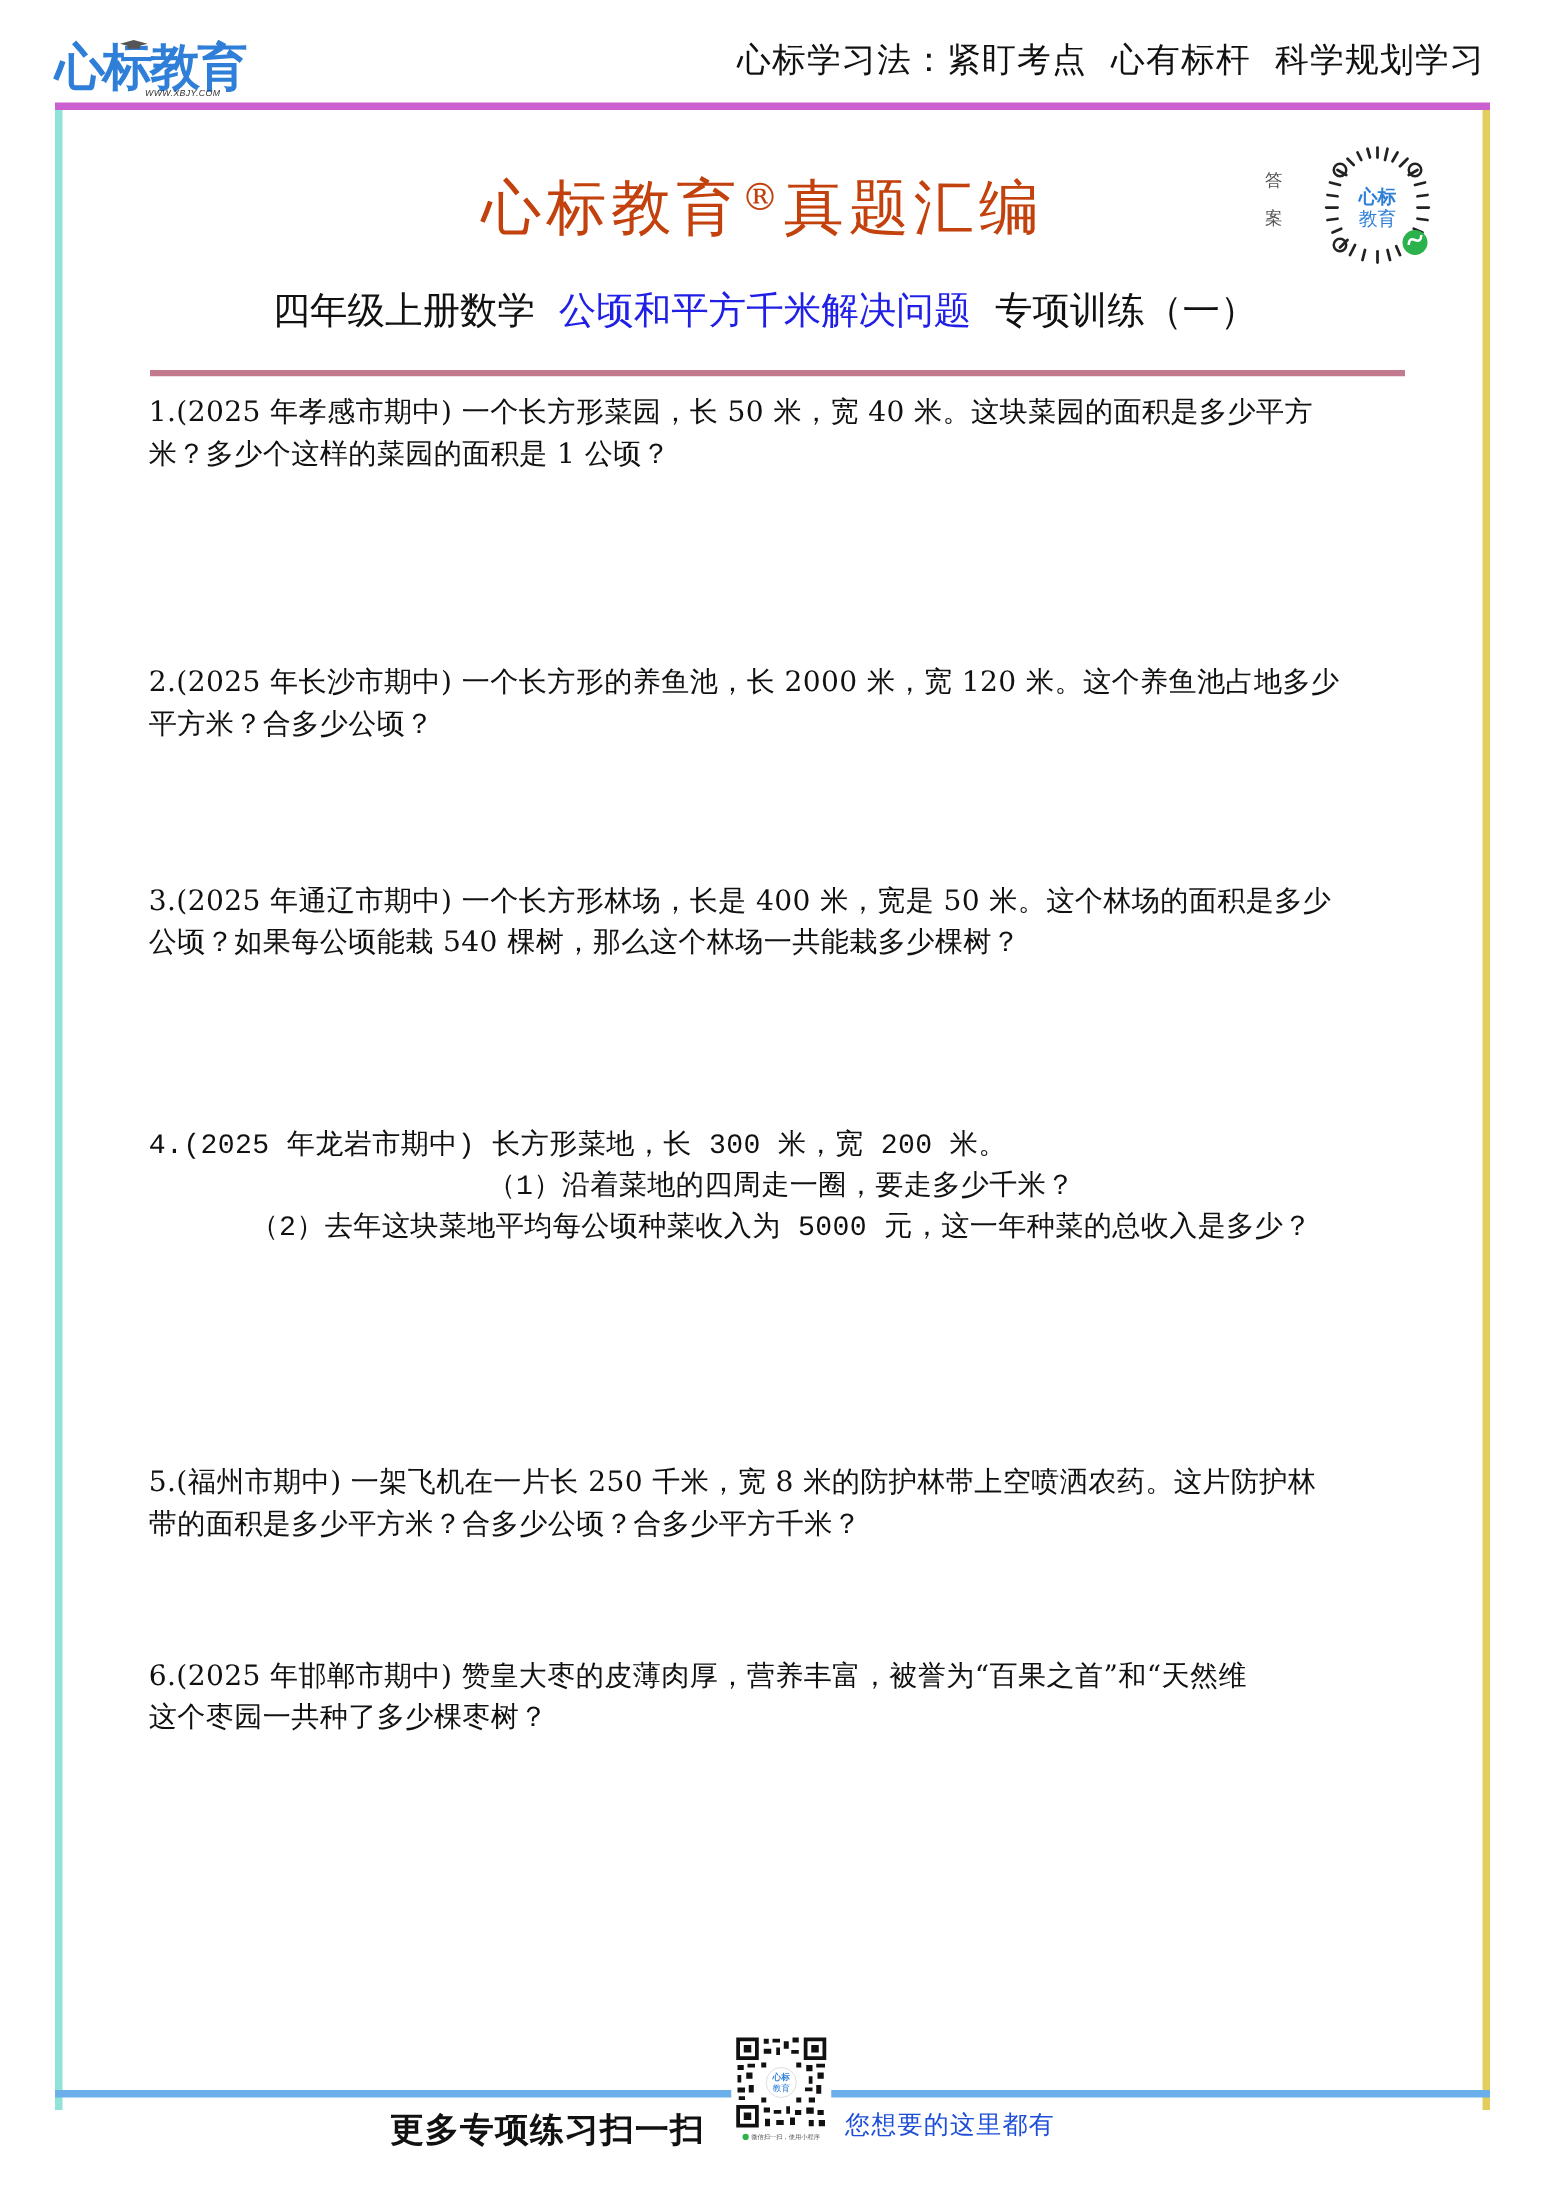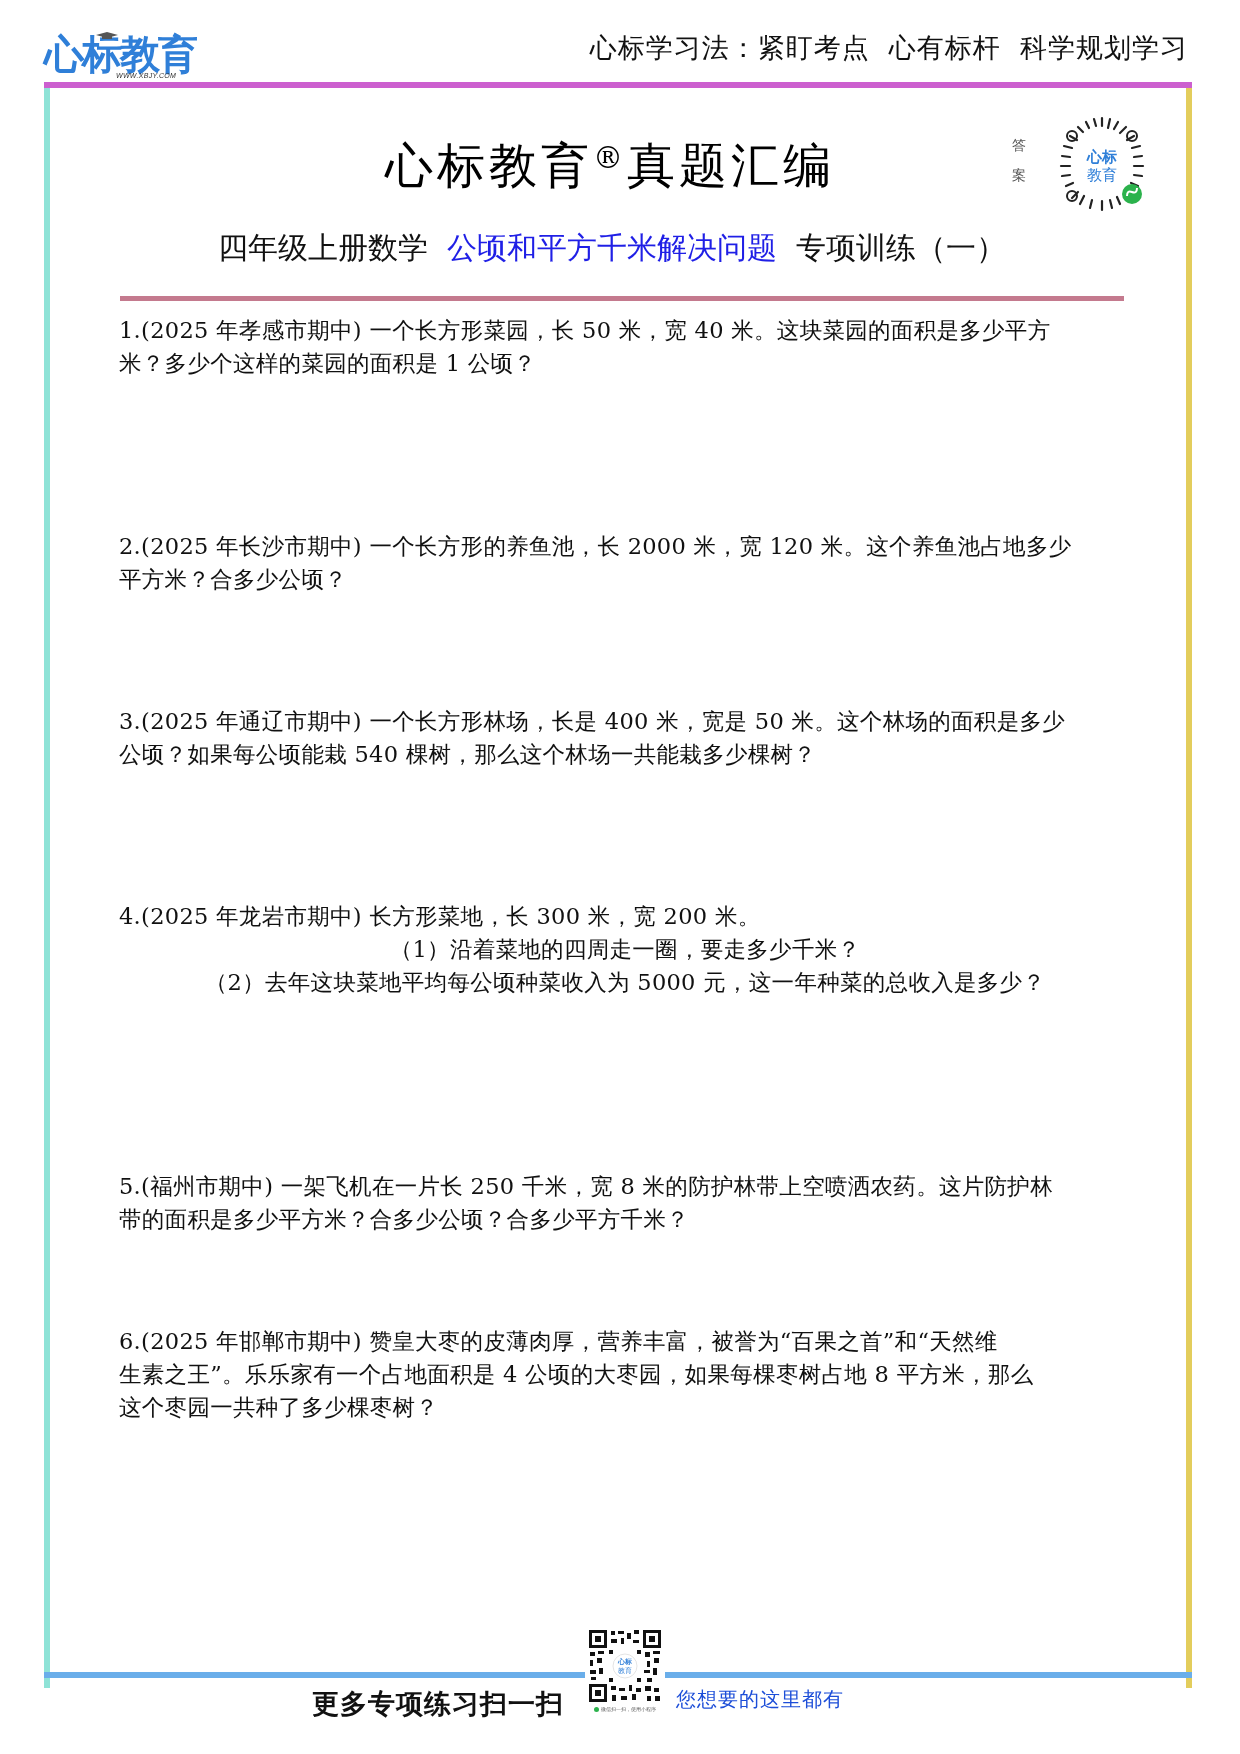--- a/index.html
+++ b/index.html
@@ -97,21 +97,21 @@
     
     .main-title {
       position: absolute;
       left: 0;
       width: 1240px;
       top: 134px;
       text-align: center;
       font-family: "DejaVu Serif", "Liberation Serif", serif;
       font-size: 48px;
       letter-spacing: 4px;
-      color: #000000;
+      color: #c2410c;
       padding-right: 20px;
       box-sizing: border-box;
     }
     .main-title sup {
       font-size: 30px;
       vertical-align: 14px;
     }
     .answer-label {
       position: absolute;
       left: 1009px;
@@ -165,21 +165,21 @@
       line-height: 33px;
       color: #111;
       letter-spacing: 0.3px;
     }
     .question p {
       margin: 0;
     }
     .q1 { top: 314px; }
     .q2 { top: 530px; }
     .q3 { top: 705px; }
-    .q4 { top: 900px; }
+    .q4 { top: 900px; font-family: Liberation Mono, monospace; }
     .q5 { top: 1130px; margin-top: 40px; }
     .q6 { top: 1325px; }
     .sub-item {
       margin-left: 0;
       text-indent: 0;
       text-align: center;
     }
 
     
     .footer-left {
@@ -328,21 +328,20 @@
   <p class="sub-item">（2）去年这块菜地平均每公顷种菜收入为 5000 元，这一年种菜的总收入是多少？</p>
 </div>
 
 <div class="question q5">
   <p>5.(福州市期中) 一架飞机在一片长 250 千米，宽 8 米的防护林带上空喷洒农药。这片防护林</p>
   <p>带的面积是多少平方米？合多少公顷？合多少平方千米？</p>
 </div>
 
 <div class="question q6">
   <p>6.(2025 年邯郸市期中) 赞皇大枣的皮薄肉厚，营养丰富，被誉为“百果之首”和“天然维</p>
-  <p>生素之王”。乐乐家有一个占地面积是 4 公顷的大枣园，如果每棵枣树占地 8 平方米，那么</p>
   <p>这个枣园一共种了多少棵枣树？</p>
 </div>
 
 <div class="footer-left">更多专项练习扫一扫</div>
 
 <div class="qr-bottom-wrap">
   <svg class="qr-bottom" viewBox="0 0 76 76">
     <rect width="76" height="76" fill="#fff"></rect>
 
     <g fill="#111">

